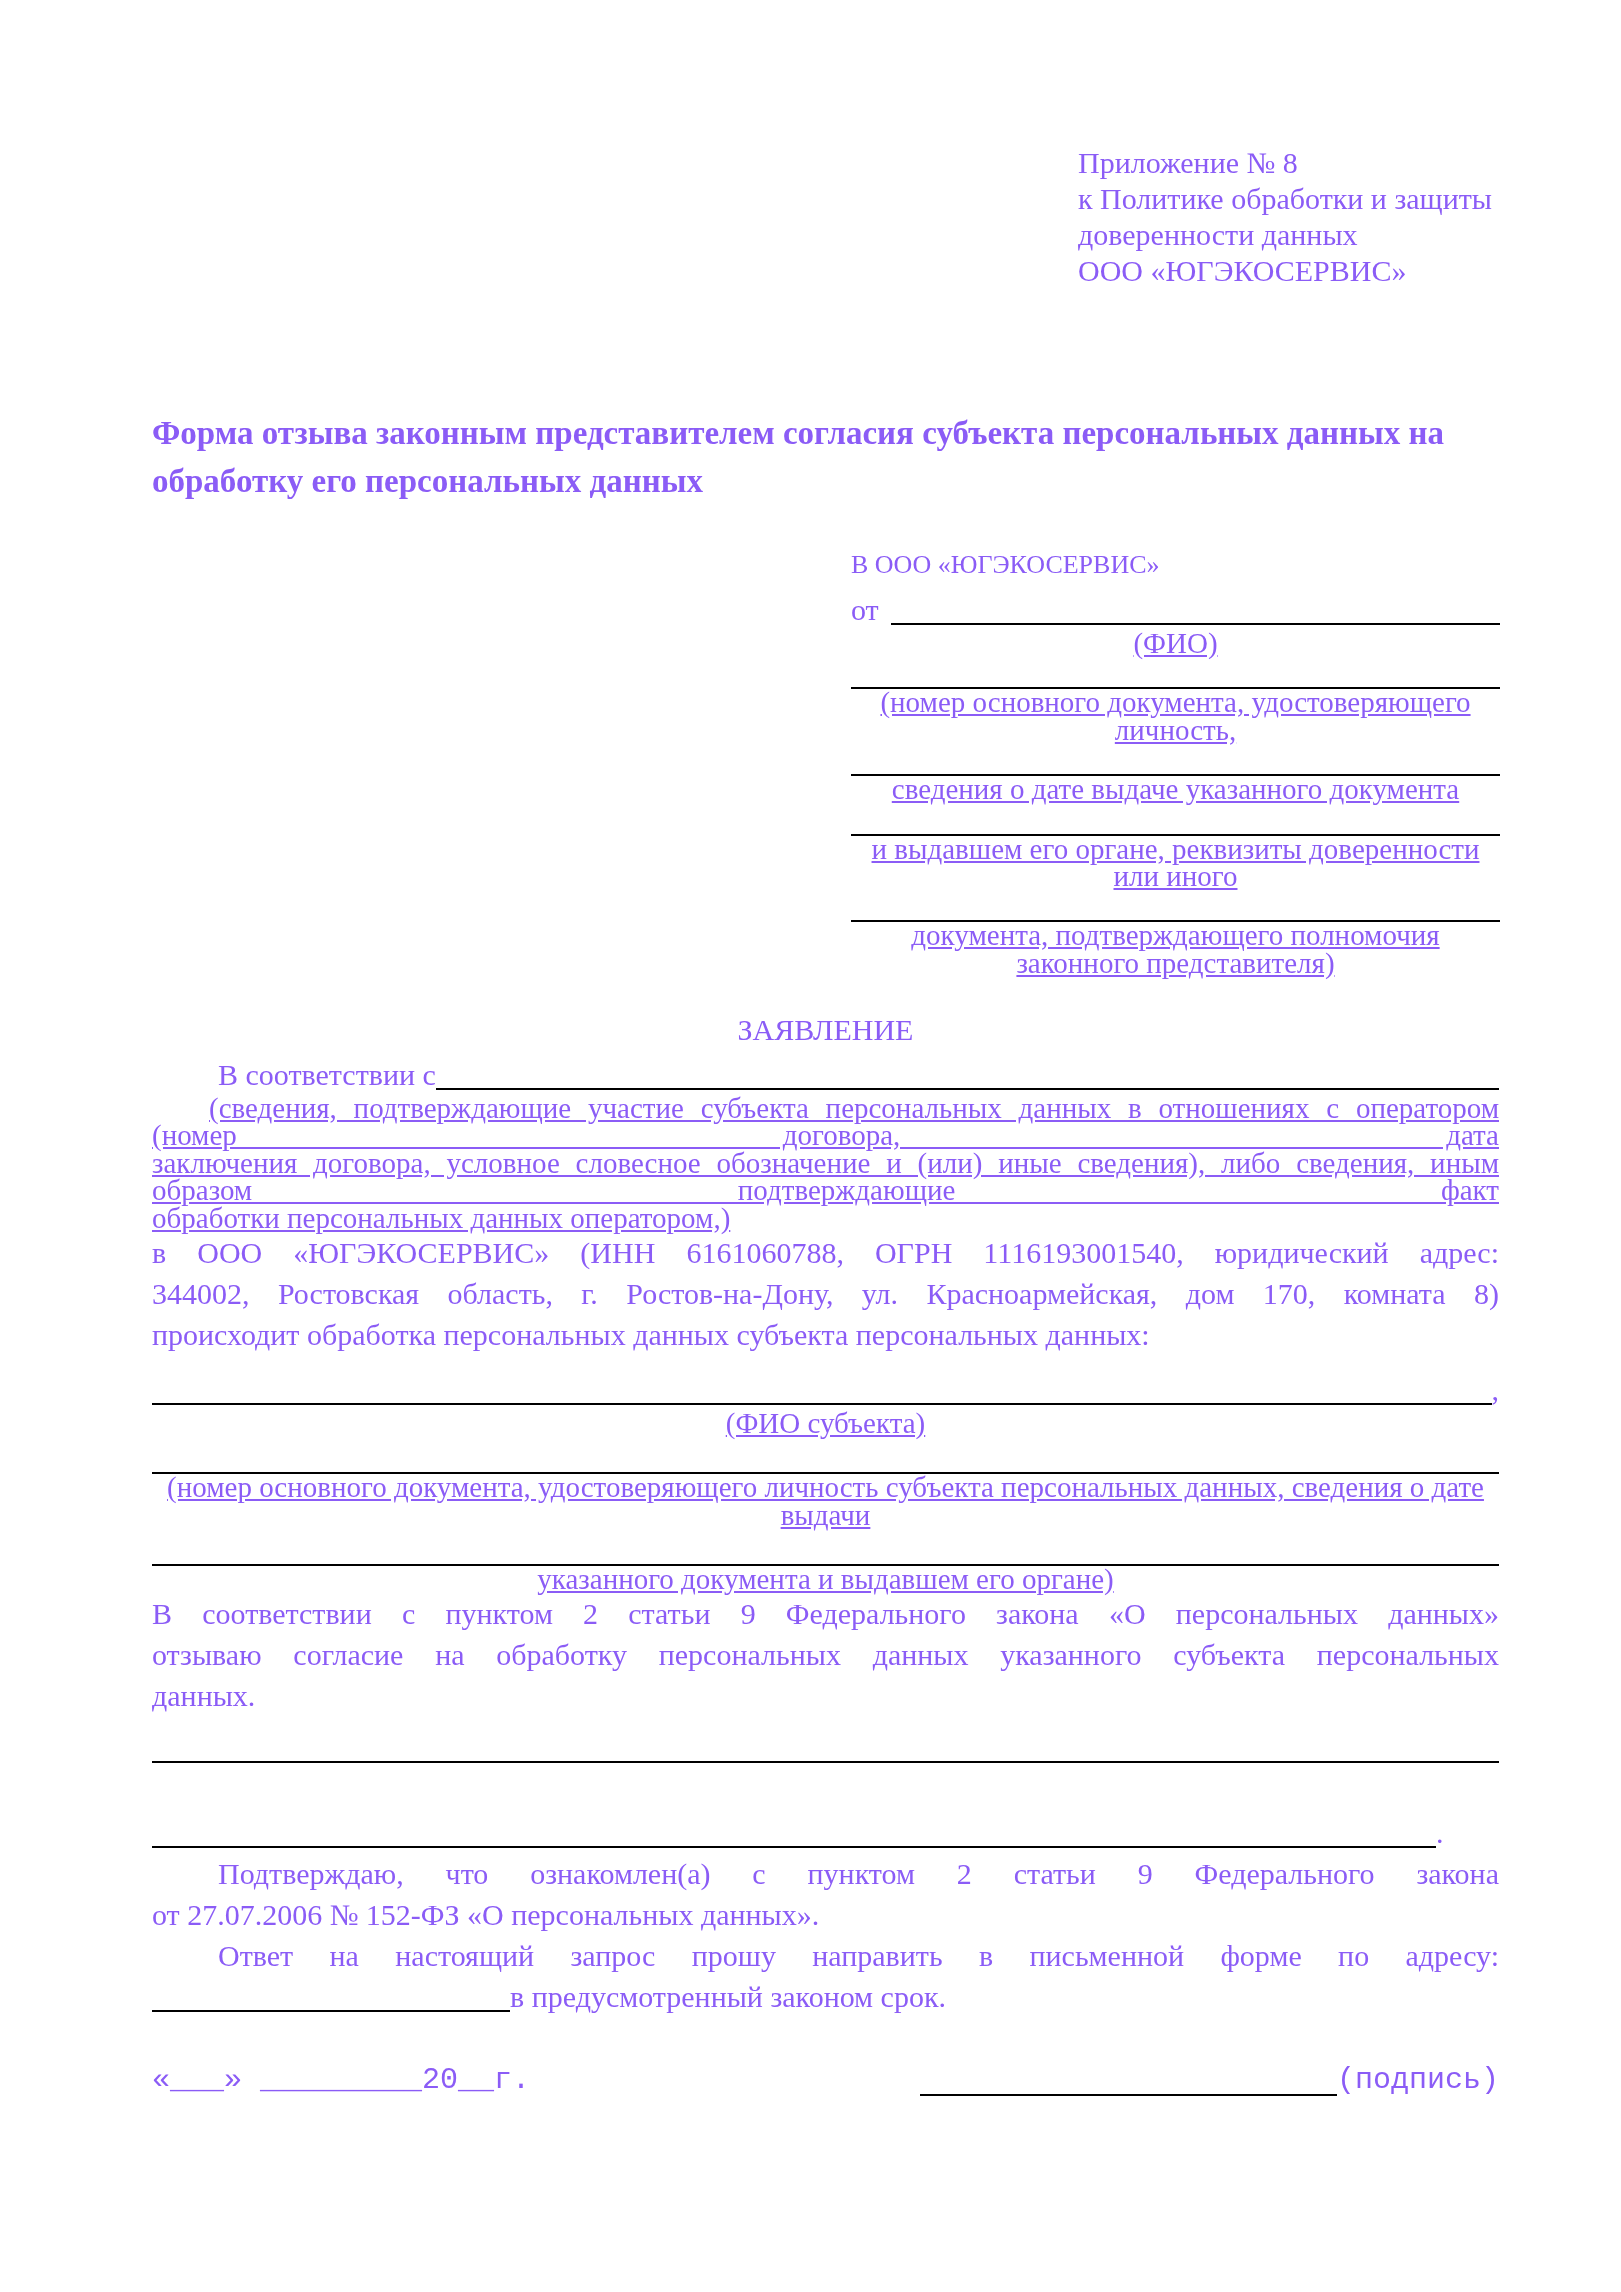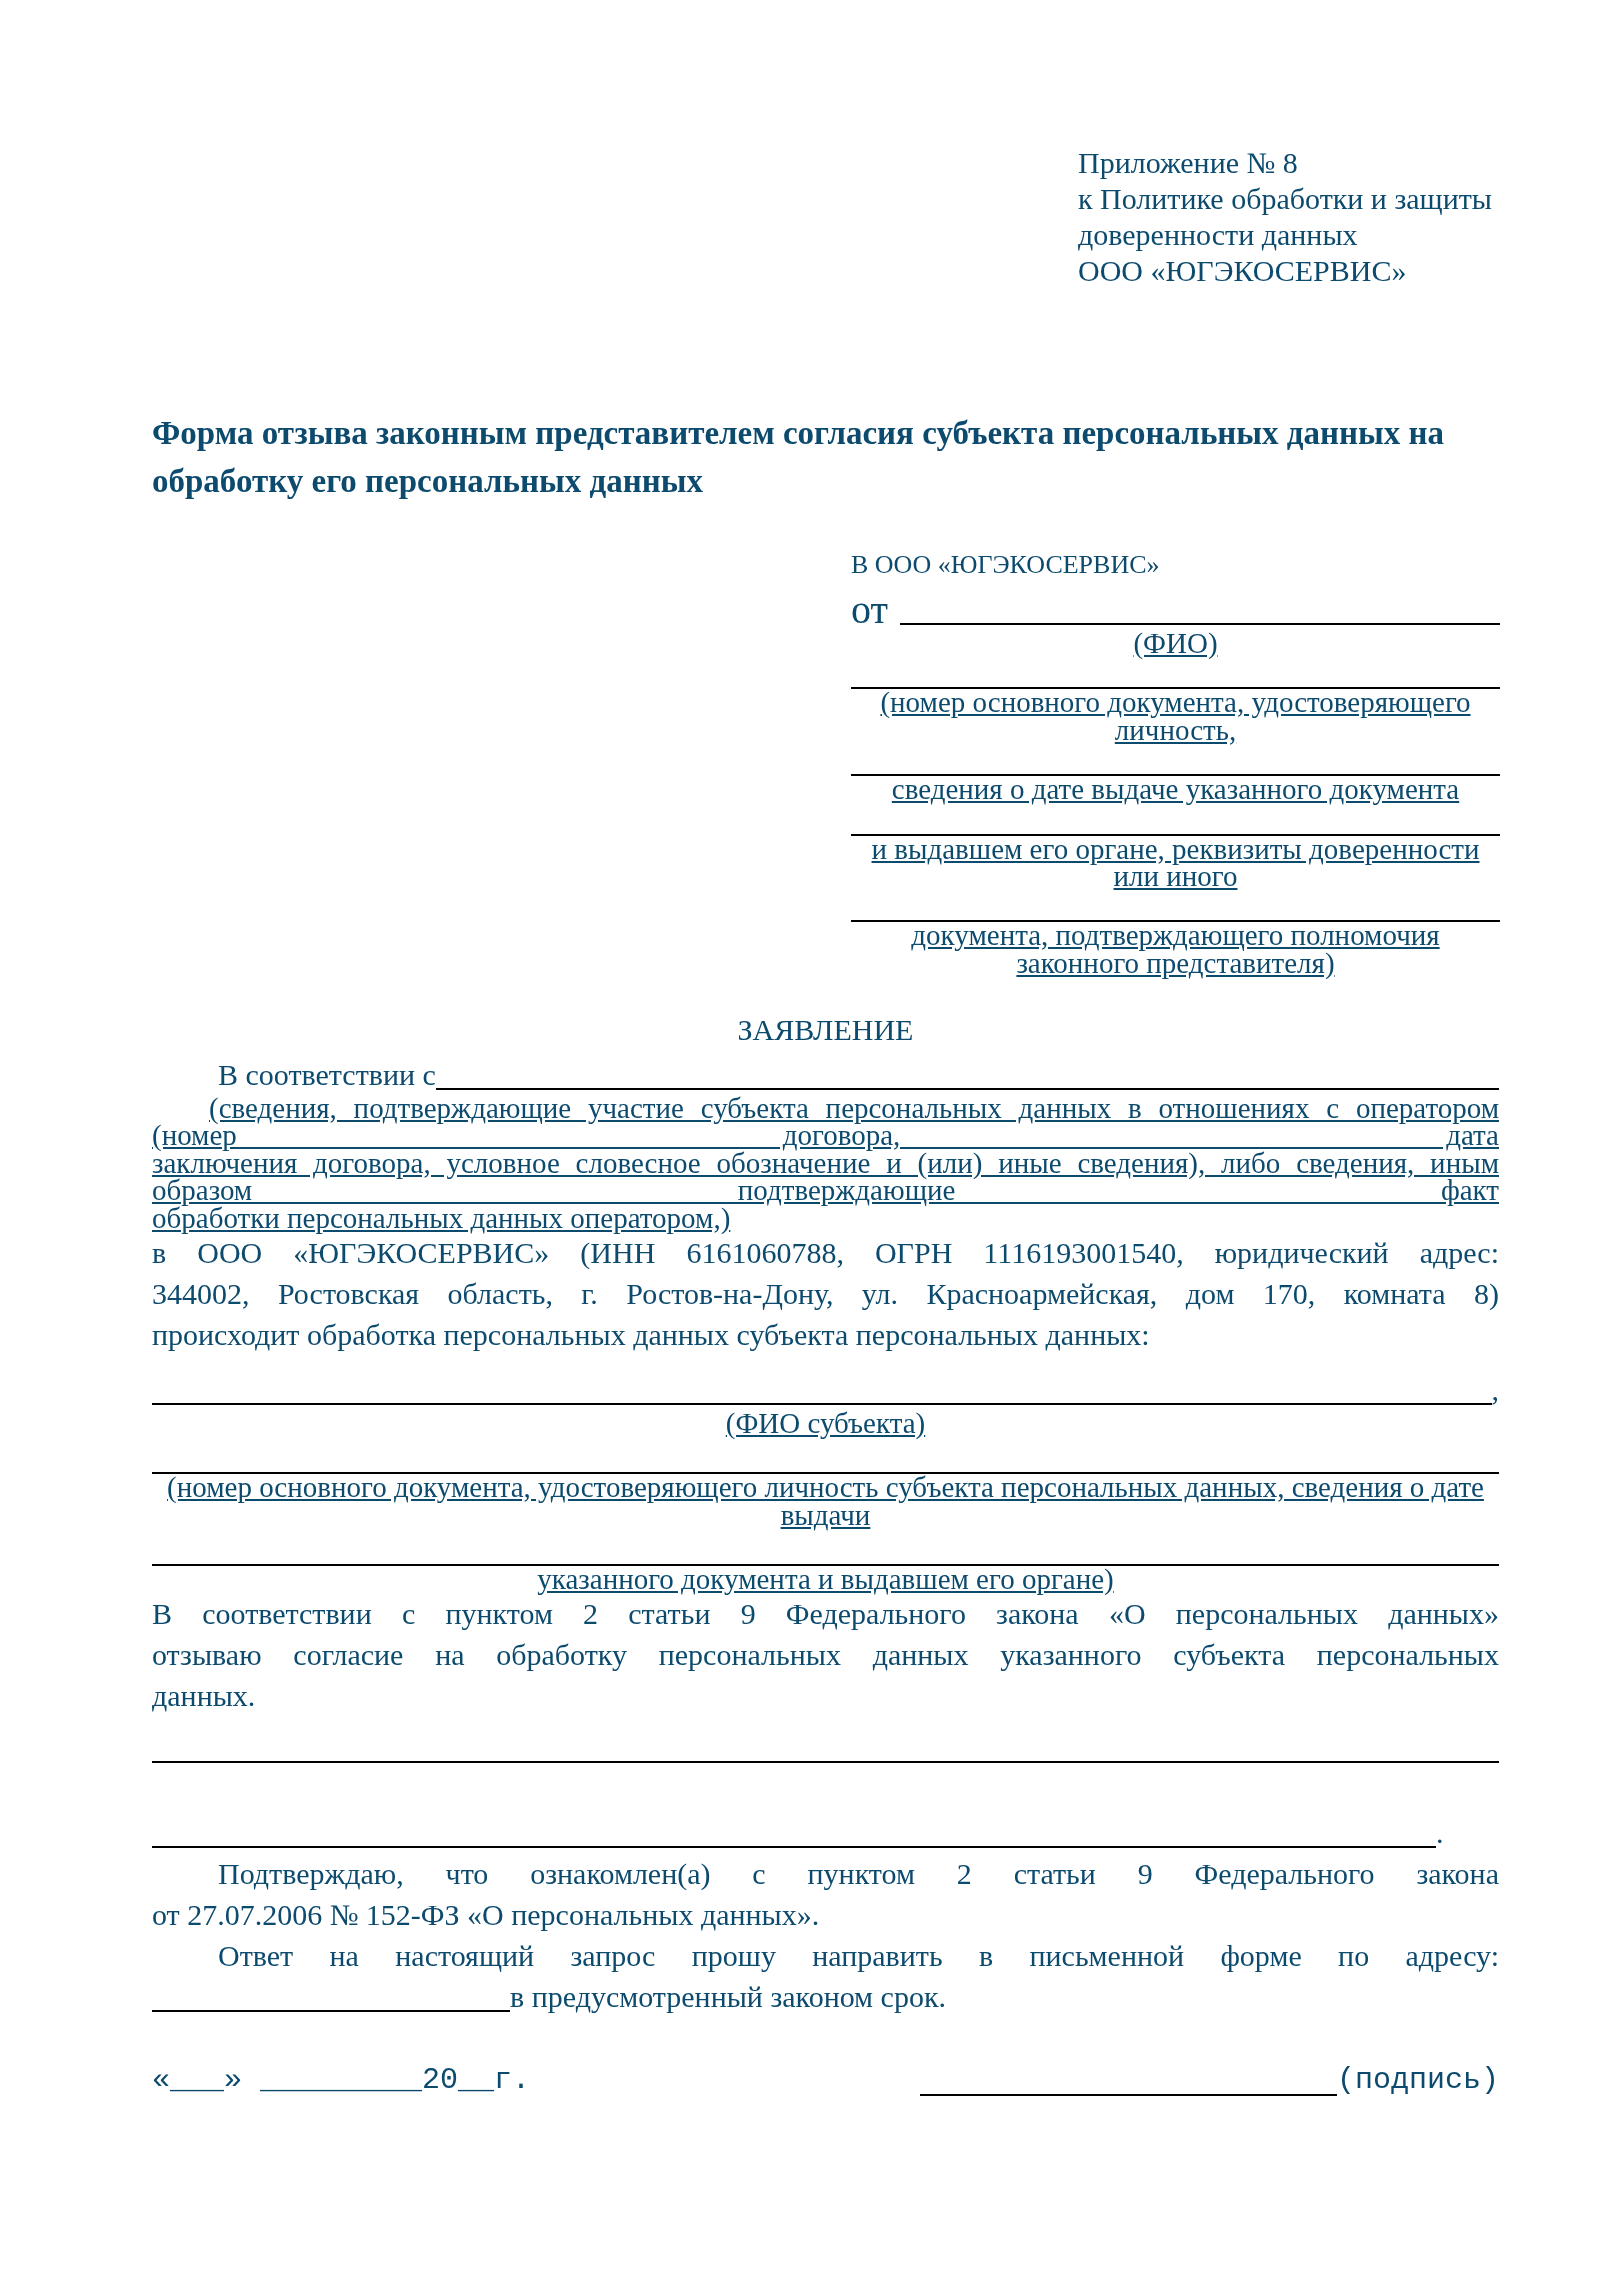--- a/index.html
+++ b/index.html
@@ -2,21 +2,21 @@
 <html><head>
 <meta charset="utf-8">
 <style>
   html, body { margin:0; padding:0; background:#ffffff; }
   .page {
     position: relative;
     width: 1621px;
     height: 2293px;
     margin: 0 auto;
     background: #ffffff;
-    color: #0c4a6e;
+    color: #8b5cf6;
     font-family: "Liberation Serif", "DejaVu Serif", serif;
     box-sizing: border-box;
     padding: 145px 122px 0 152px;
     overflow: hidden;
   }
   .main { font-size: 30px; line-height: 41px; }
   .cap  { font-size: 29px; line-height: 27.4px; text-decoration: underline; }
   .center { text-align: center; }
   .spread { text-align: justify; text-align-last: justify; }
 
@@ -27,21 +27,21 @@
   .title {
     margin-top: 120px;
     font-size: 33px; line-height: 48px;
     font-weight: bold;
     text-align: left;
   }
 
   
   .addr { margin-left: 699px; width: 649px; margin-top: 39px; }
   .addr-to { font-size: 26px; line-height: 41px; }
-  .from-row { display:flex; align-items: flex-end; font-size:40px; line-height:41px; margin-top: 3.9px; }
+  .from-row { display:flex; align-items: flex-end; font-size:30px; line-height:41px; margin-top: 3.9px; }
   .from-row .lbl { white-space: pre; }
   .line { border-bottom: 2.9px solid #000; }
   .grow { flex: 1 1 auto; margin-bottom: 4.9px; }
   .from-row .grow { margin-left: 11.8px; }
   .addr .cap { text-align: center; }
   .addr-blank { margin-top: 30px; border-bottom: 2.9px solid #000; height: 0; }
 
   
   .heading { margin-top: 32px; font-size: 30px; line-height: 41px; text-align: center; }
   .flexrow { display: flex; align-items: flex-end; }

